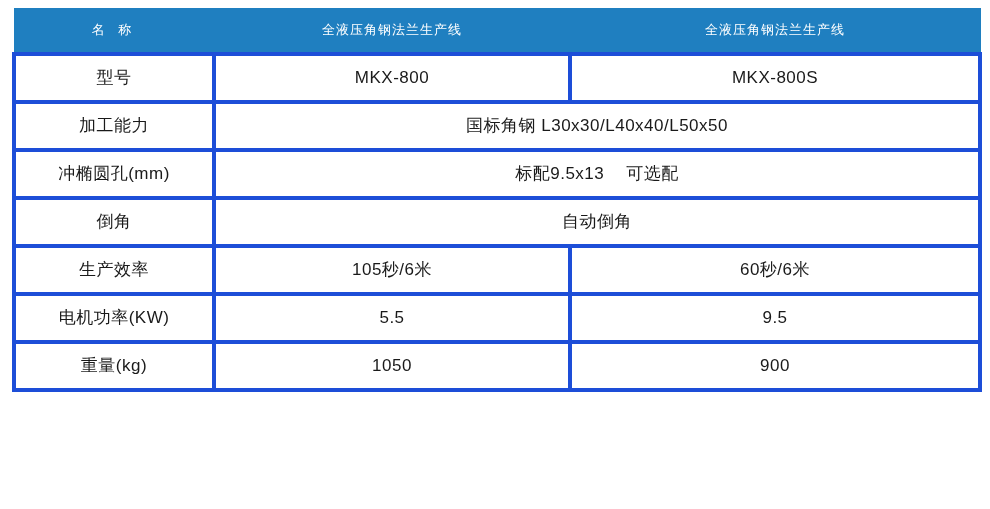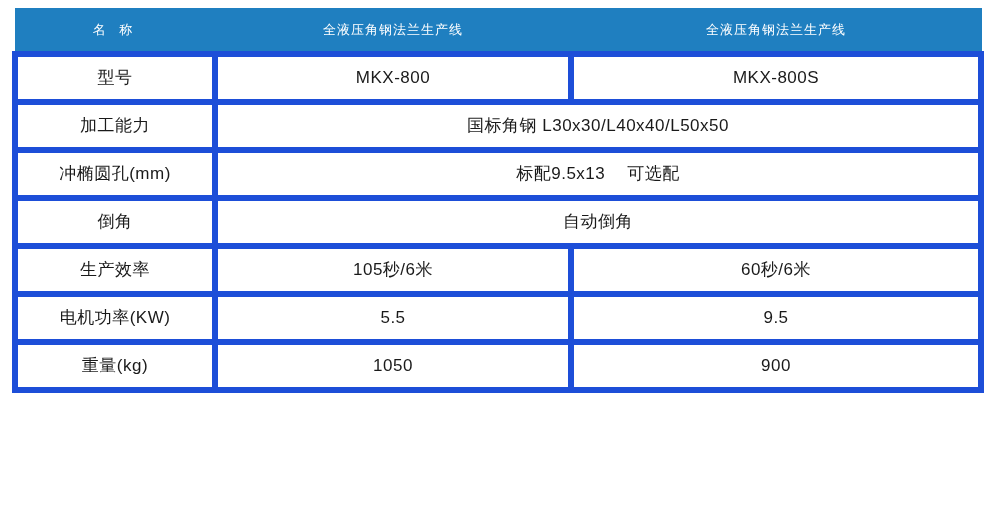--- a/index.html
+++ b/index.html
@@ -24,21 +24,21 @@
     width: 966px;
     border-collapse: collapse;
     table-layout: fixed;
   }
   table.spec-table col.c1 { width: 200px; }
   table.spec-table col.c2 { width: 356px; }
   table.spec-table col.c3 { width: 410px; }
 
   table.spec-table th,
   table.spec-table td {
-    border: 6px solid #1d4ed8;
+    border: 4px solid #1d4ed8;
     text-align: center;
     vertical-align: middle;
     font-weight: normal;
     font-size: 17px;
     height: 48px;
     padding: 2px 6px;
     box-sizing: border-box;
     letter-spacing: 0.5px;
   }
   table.spec-table thead th {

